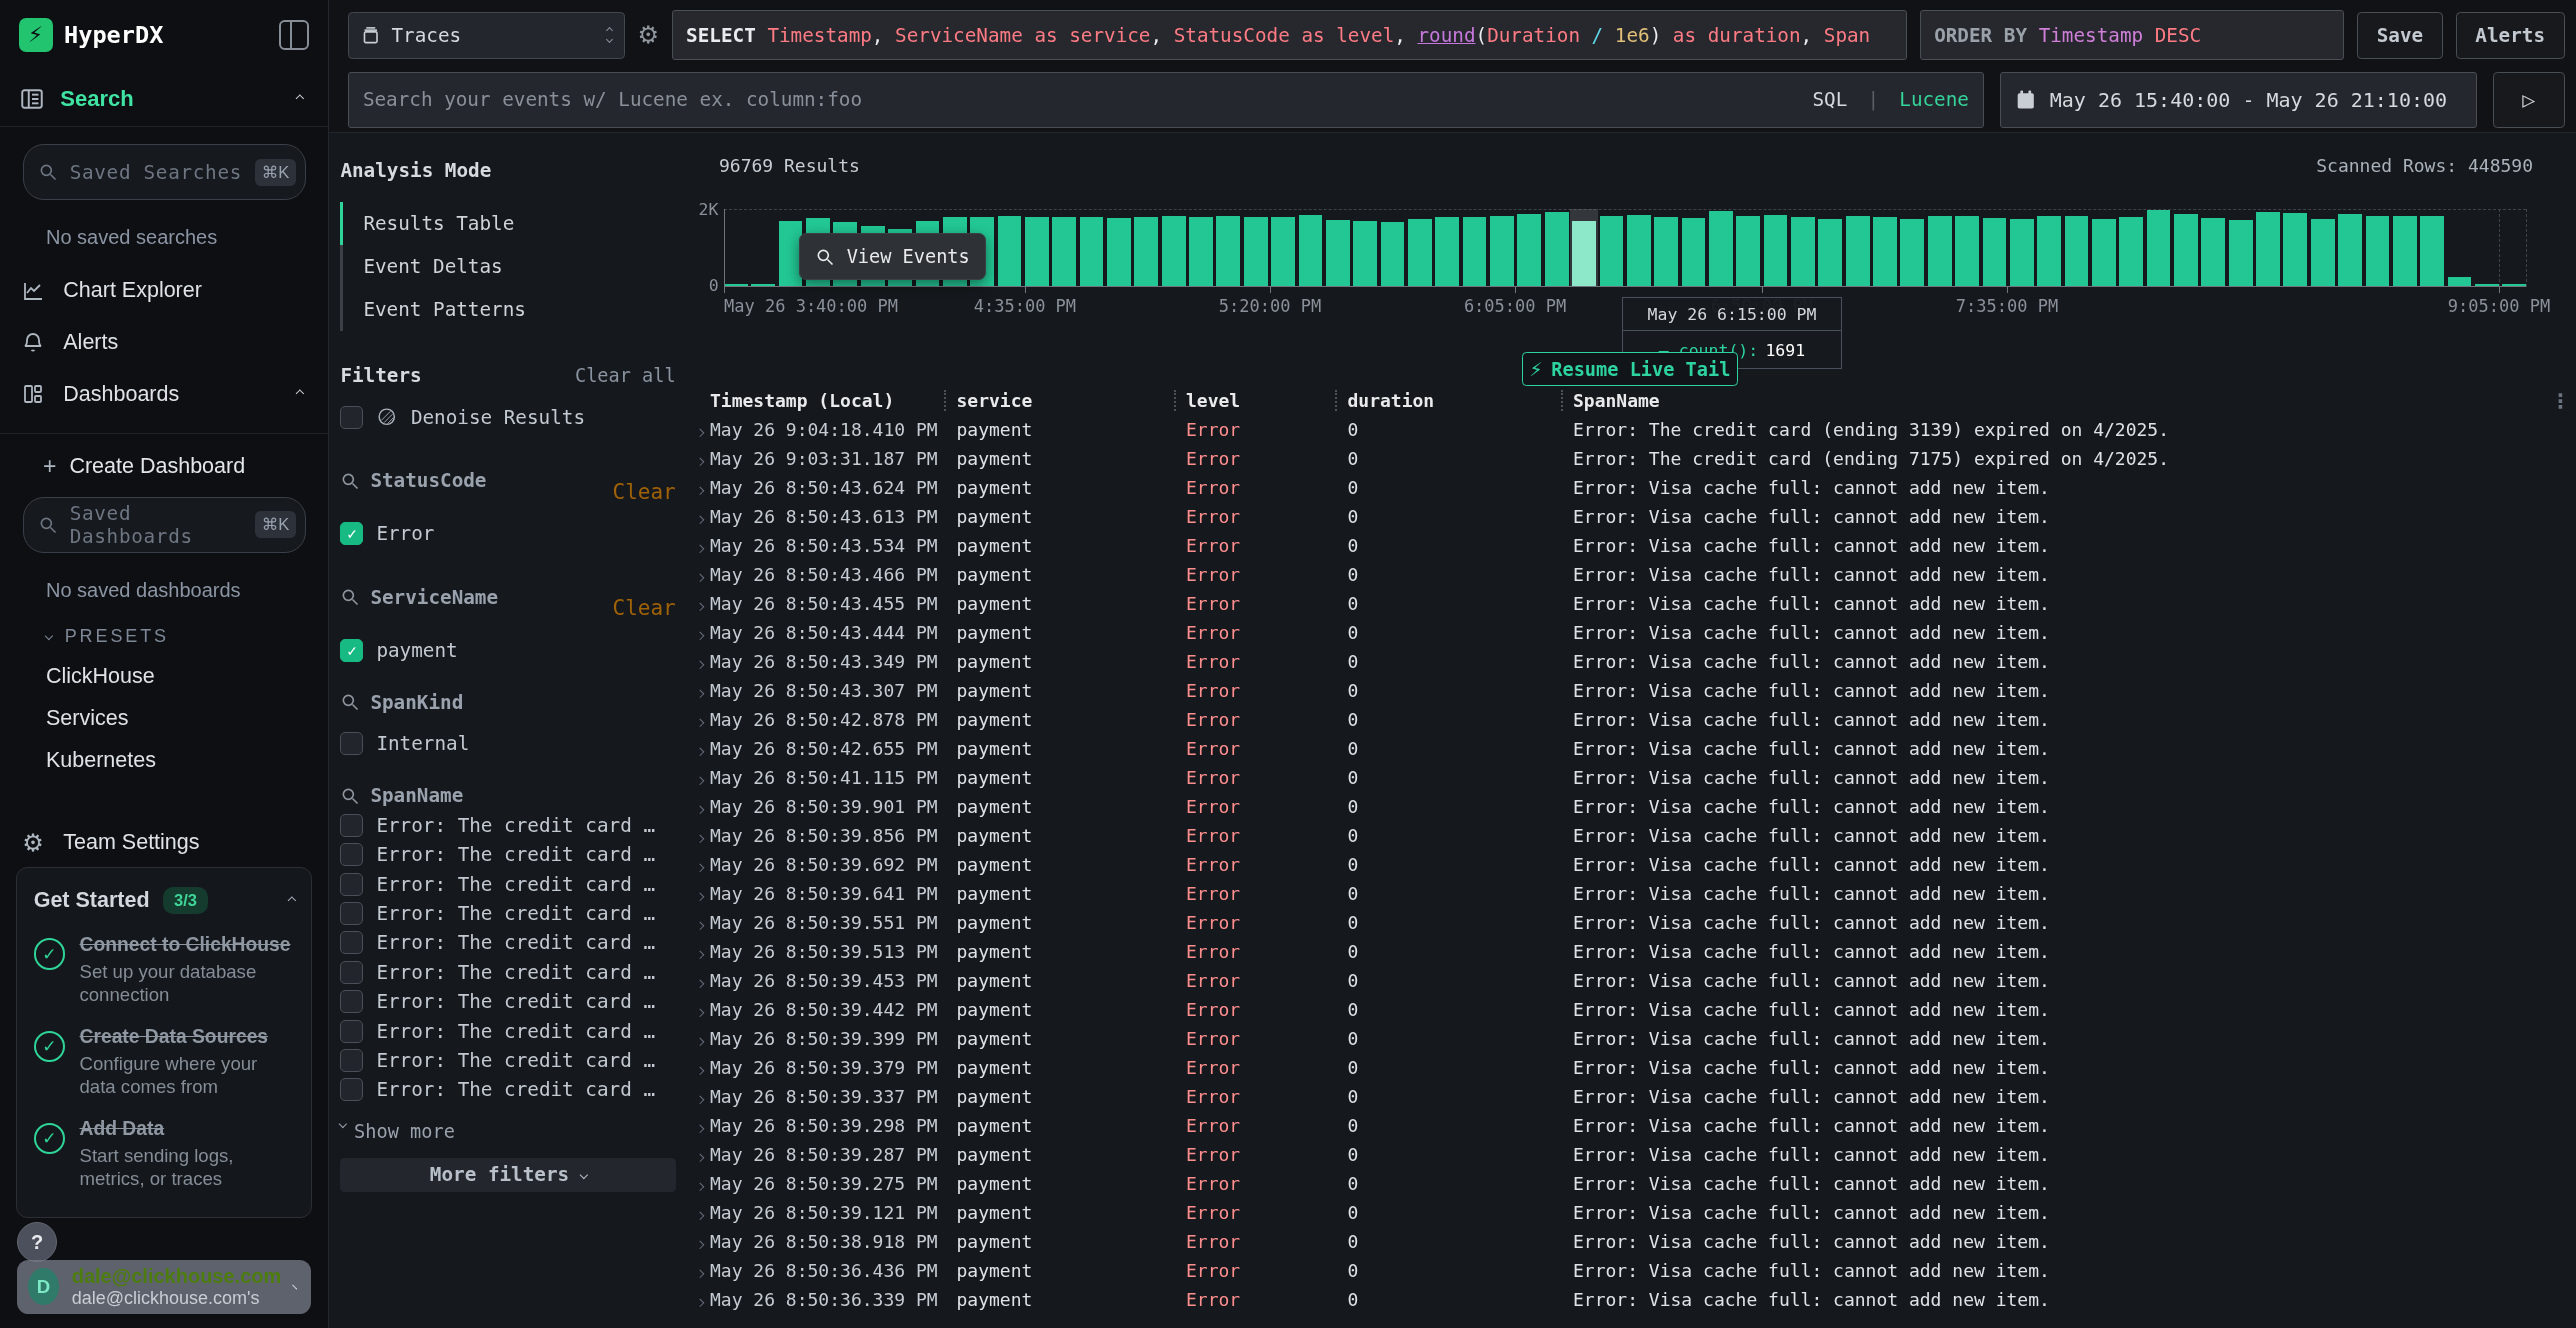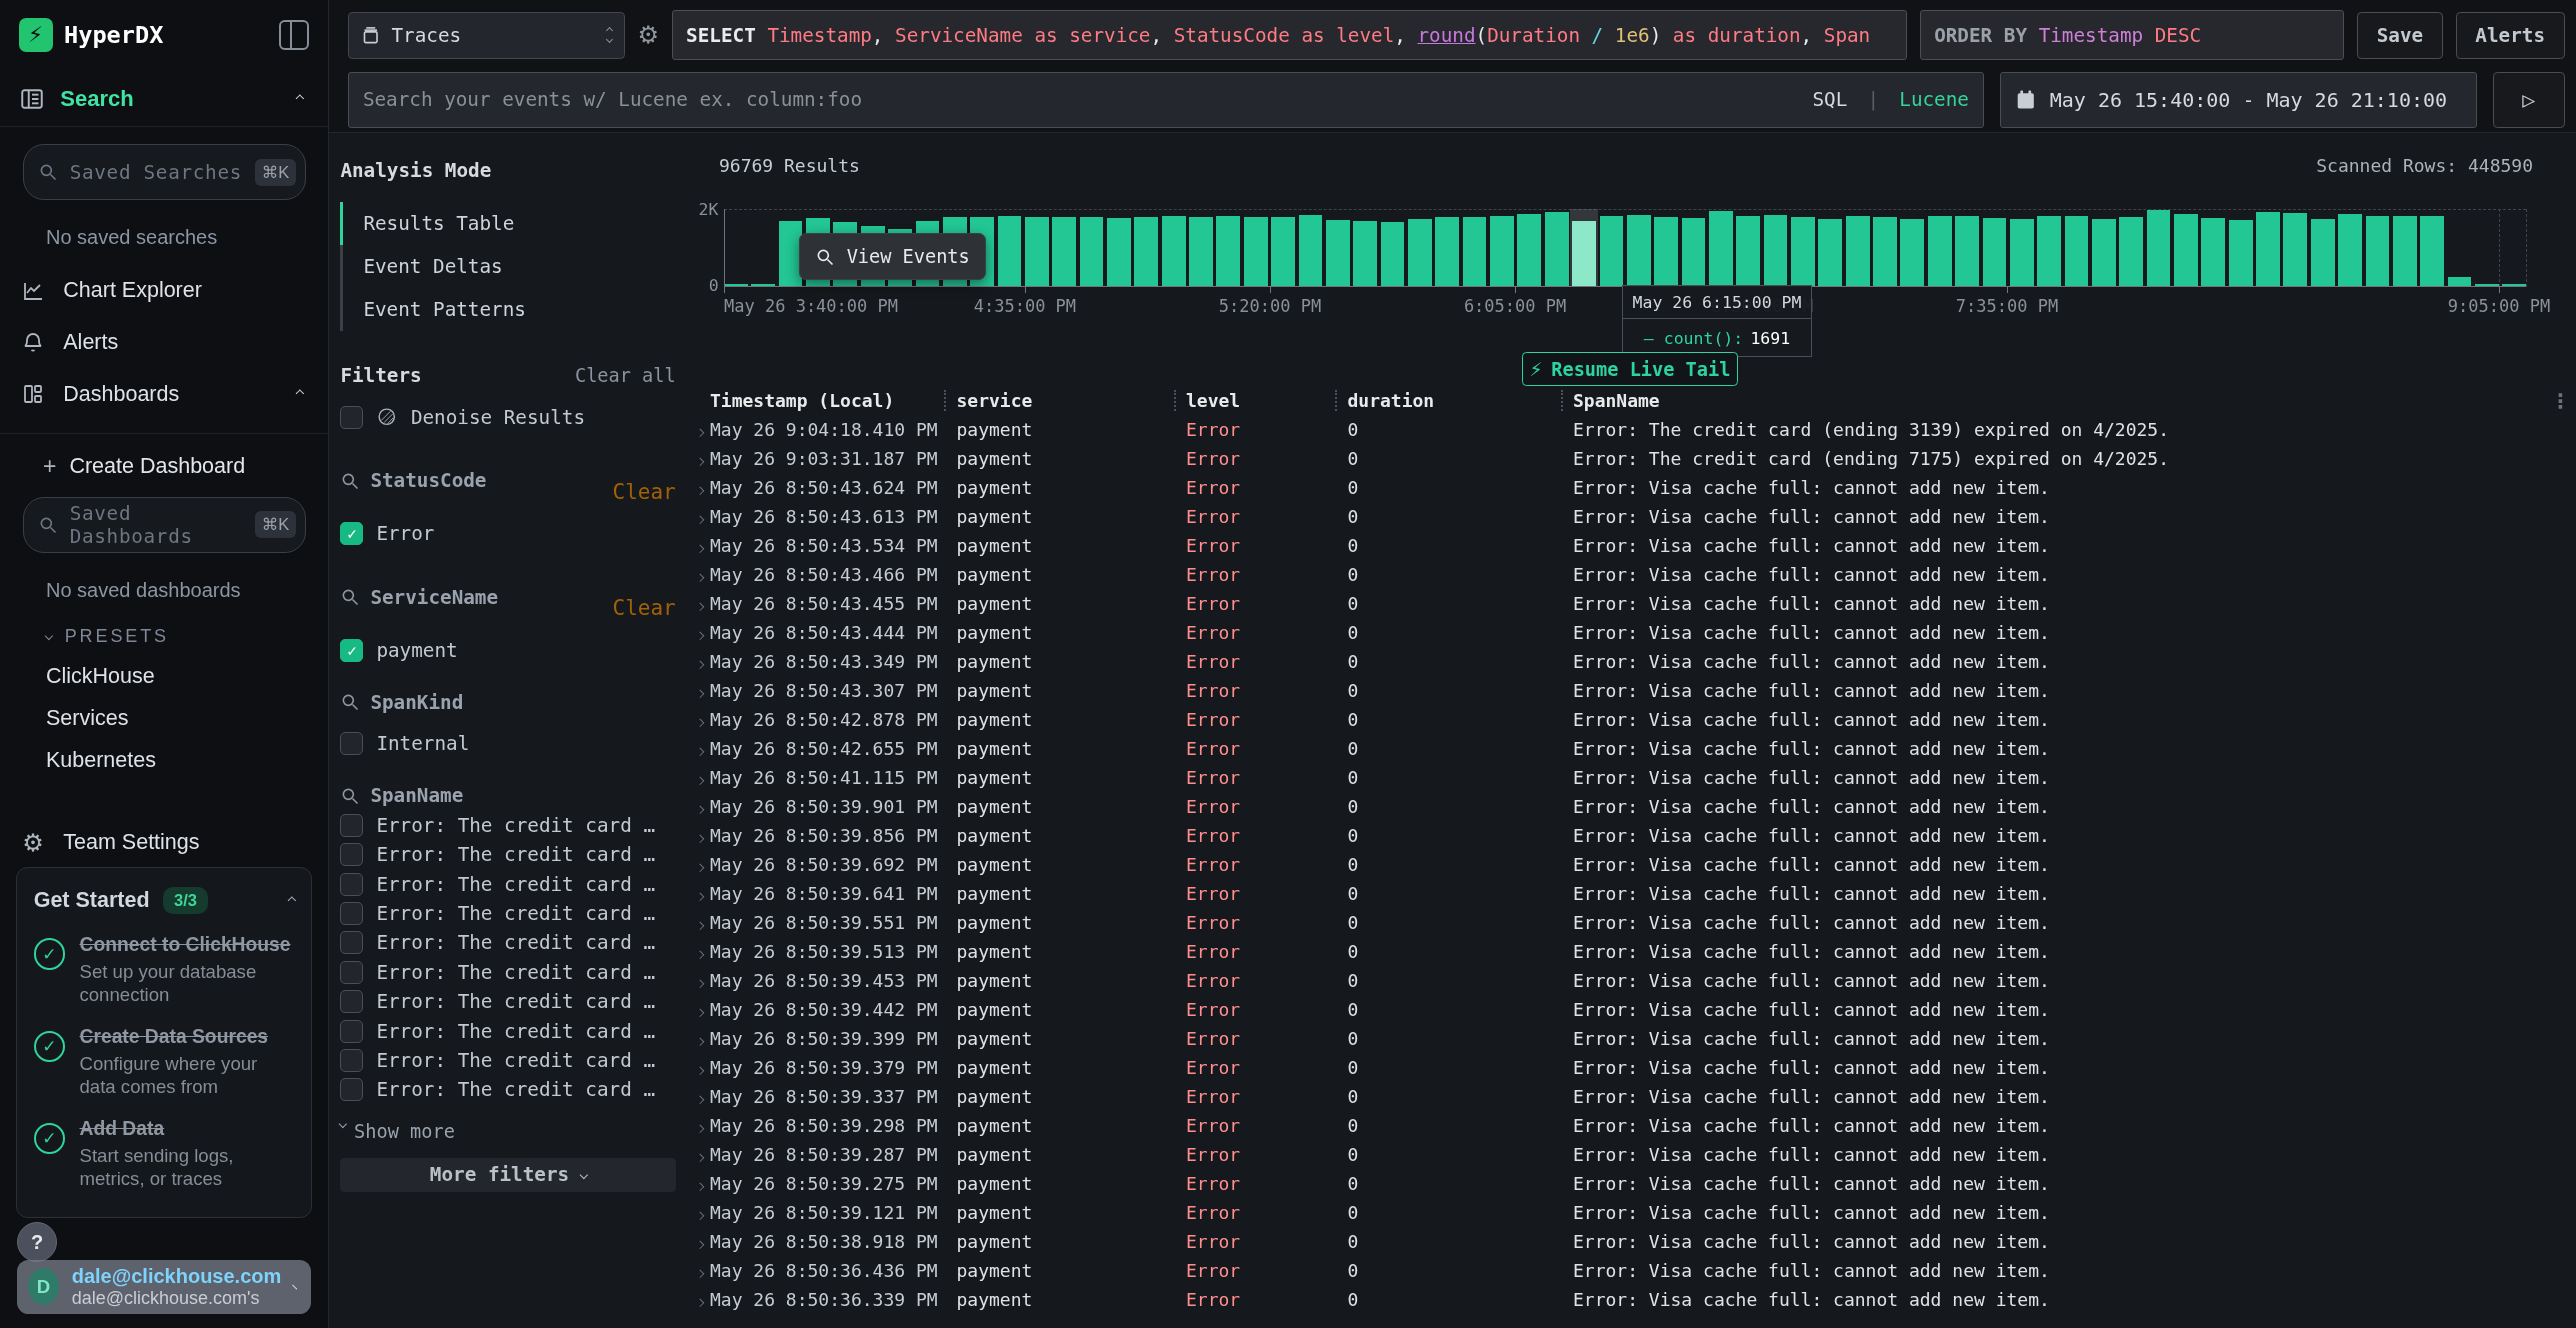--- a/index.html
+++ b/index.html
@@ -109,21 +109,21 @@
                    line-height:1.25; }
   .gs-item-desc { font-size:18.6px; color:#858d97; line-height:1.25; margin-top:2.9px; }
   .help-fab { position:absolute; left:17px; bottom:66px; width:40px; height:40px; border-radius:50%;
               background:#4b505c; border:1.4px solid #61666f; color:#e8eaee; font-weight:bold;
               font-size:20px; display:flex; align-items:center; justify-content:center; }
   .user-chip { position:absolute; left:17px; right:17px; bottom:14.3px; height:54px;
                background:rgba(116,122,134,0.78); border-radius:11.4px; display:flex;
                align-items:center; padding:0 11.4px; gap:13px; }
   .avatar { width:37px; height:37px; border-radius:50%; background:#2f7a68; color:#7de8c6;
             font-weight:bold; font-size:18.6px; display:flex; align-items:center; justify-content:center; }
-  .user-name { font-weight:bold; font-size:20px; color:#7dd3fc; line-height:1.15; }
+  .user-name { font-weight:bold; font-size:20px; color:#4d7c0f; line-height:1.15; }
   .user-sub { font-size:18px; color:#c9cdd4; line-height:1.15; }
   .user-chip .chev { color:#d0d4da; margin-left:auto; margin-right:4.3px; }
 
   
   .panel-title { font-weight:bold; font-size:19.3px; color:#d7dbe0; }
   .mode-list { margin-top:20px; border-left:3.6px solid #3c4046; }
   .mode-item { padding:10px 0 10px 20px; color:#cfd4da; font-size:19.3px; position:relative; }
   .mode-item.active::before { content:""; position:absolute; left:-3.6px; top:0; bottom:0;
                               border-left:3.6px solid #2fd598; }
   .filters-head { display:flex; align-items:center; margin-top:33px; }
@@ -164,21 +164,21 @@
   .bar { width:100%; background:#22c794; position:relative; }
   .slot.hov .bar { background:#8de7c9; }
   .xlabels { position:absolute; left:34px; top:157px; width:1802px; height:29px; font-size:17px;
              color:#8a9099; }
   .xlabels span { position:absolute; top:5.7px; white-space:nowrap; }
   .xlabels i { position:absolute; top:-4.3px; height:7.2px; border-left:1.4px solid #70767e; }
   .view-events { position:absolute; left:109px; top:100px; width:187px; height:47px; background:#2e3237;
                  border:0.7px solid #3c4046; border-radius:7.2px; display:flex; align-items:center;
                  justify-content:center; gap:11.4px; color:#e8eaec; font-size:18.6px;
                  box-shadow:0 4.3px 13px rgba(0,0,0,.45); z-index:5; }
-  .tooltip { position:absolute; left:932px; top:152px; width:190px; height:72px; background:#16191ef2;
+  .tooltip { position:absolute; left:932px; top:164px; width:220px; height:72px; background:#16191ef2;
              border:0.7px solid #4a5059; z-index:6; }
   .tooltip .tt-title { text-align:center; font-size:16.5px; color:#d3d8de; padding:7.2px 0 5.7px;
                        border-bottom:0.7px solid #4a5059; white-space:nowrap; }
   .tooltip .tt-row { display:flex; justify-content:center; gap:7.2px; font-size:16.5px; padding-top:10px;
                      white-space:nowrap; }
   .tt-series { color:#2dd4a0; } .tt-val { color:#fff; }
   .resume { position:absolute; left:832px; top:219px; width:216px; height:34px; background:#111419;
             border:1.4px solid #2dd4a0; border-radius:4.3px; color:#2dd4a0; font-weight:bold;
             font-size:18.6px; display:flex; align-items:center; justify-content:center; gap:8.6px;
             z-index:7; }

